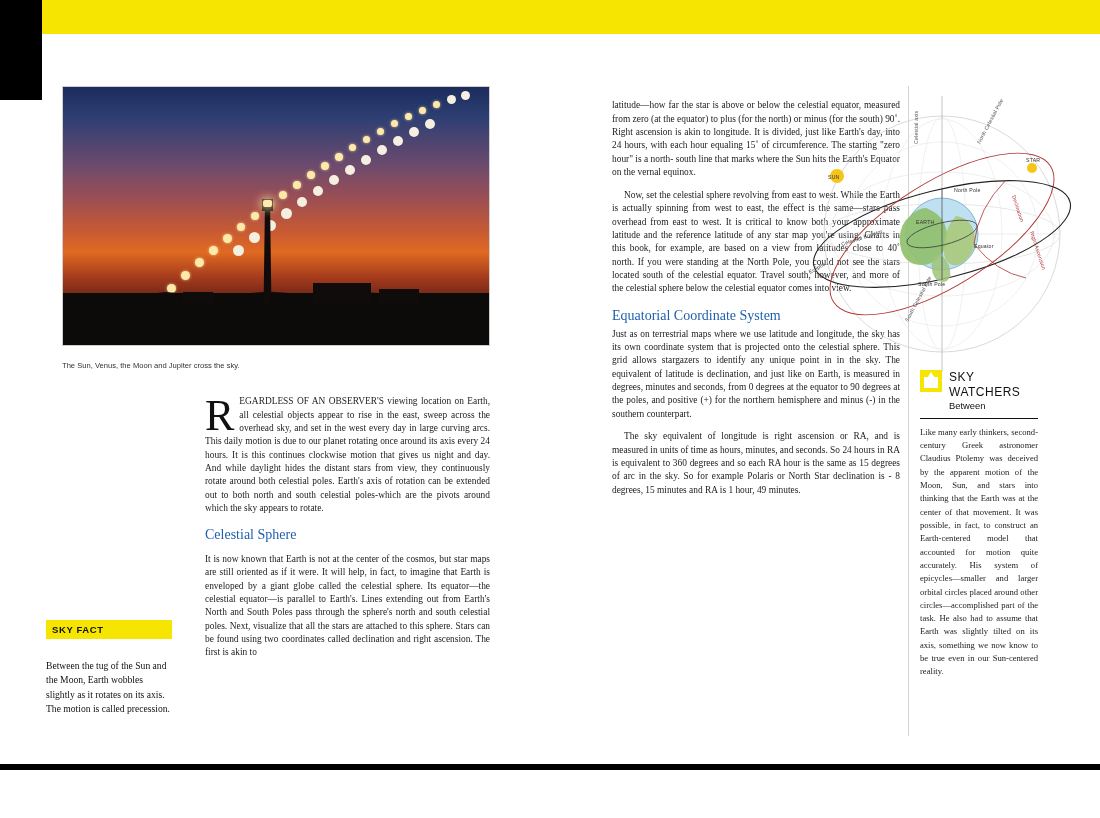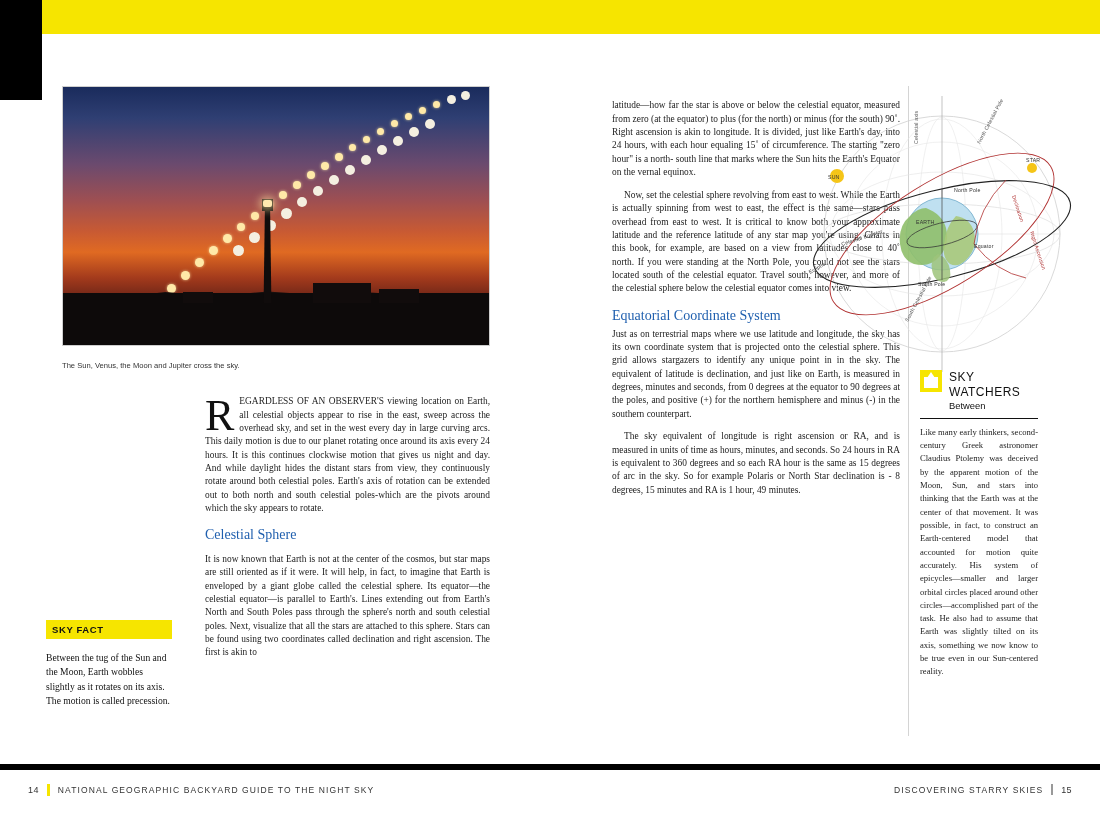--- a/index.html
+++ b/index.html
@@ -212,21 +212,21 @@
     font-size: 9.5px;
     font-weight: bold;
     letter-spacing: .6px;
     padding: 4px 6px;
   }
   .skyfact-body {
     font-family: "Liberation Serif", serif;
     font-size: 9.6px;
     line-height: 1.5;
     color: #111;
-    padding: 12px 2px 0 0;
+    padding: 20px 2px 0 0;
   }
   
   .col-mid {
     position: absolute;
     left: 612px; top: 90px;
     width: 288px;
   }
   .col-mid .body-text { font-size: 9.4px; }
   
   .col-right {
@@ -449,26 +449,14 @@
       <div class="sw-icon"></div>
       <div>
         <div class="sw-title">SKY WATCHERS</div>
         <div class="sw-sub">Between</div>
       </div>
     </div>
     <div class="sw-body">Like many early thinkers, second-century Greek astronomer Claudius Ptolemy was deceived by the apparent motion of the Moon, Sun, and stars into thinking that the Earth was at the center of that movement. It was possible, in fact, to construct an Earth-centered model that accounted for motion quite accurately. His system of epicycles—smaller and larger orbital circles placed around other circles—accomplished part of the task. He also had to assume that Earth was slightly tilted on its axis, something we now know to be true even in our Sun-centered reality.</div>
   </div>
 
   <div class="bottom-black"></div>
-  <div class="footer">
-    <div class="footer-left">
-      <span class="folio-num">14</span>
-      <span class="folio-bar"></span>
-      <span class="folio-text">NATIONAL GEOGRAPHIC BACKYARD GUIDE TO THE NIGHT SKY</span>
-    </div>
-    <div class="footer-right">
-      <span class="folio-text">DISCOVERING STARRY SKIES</span>
-      <span class="folio-bar-dark"></span>
-      <span class="folio-num">15</span>
-    </div>
-  </div>
 
 </div>
 
 </body></html>

